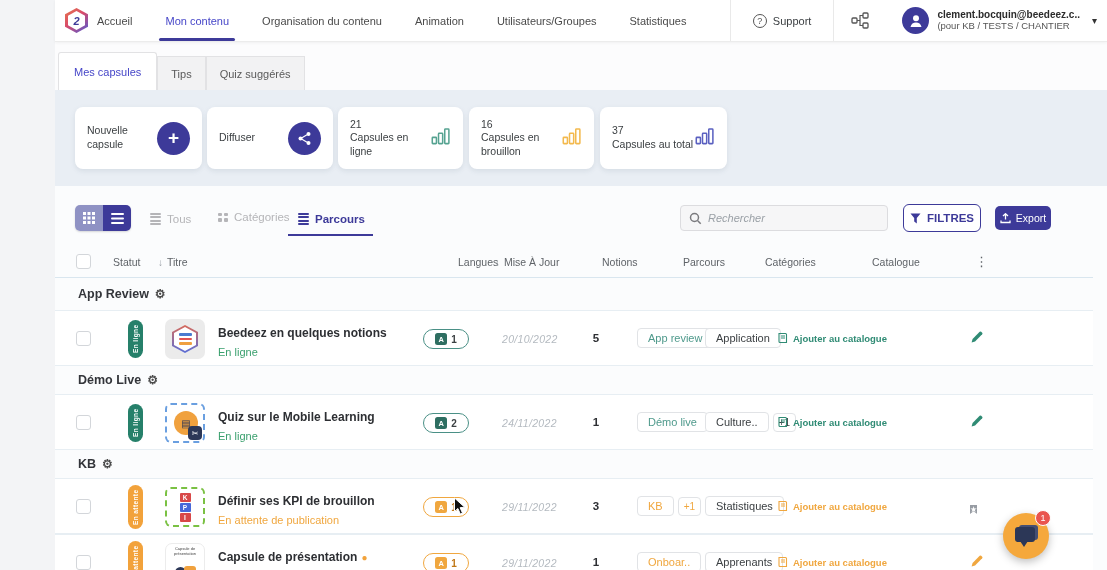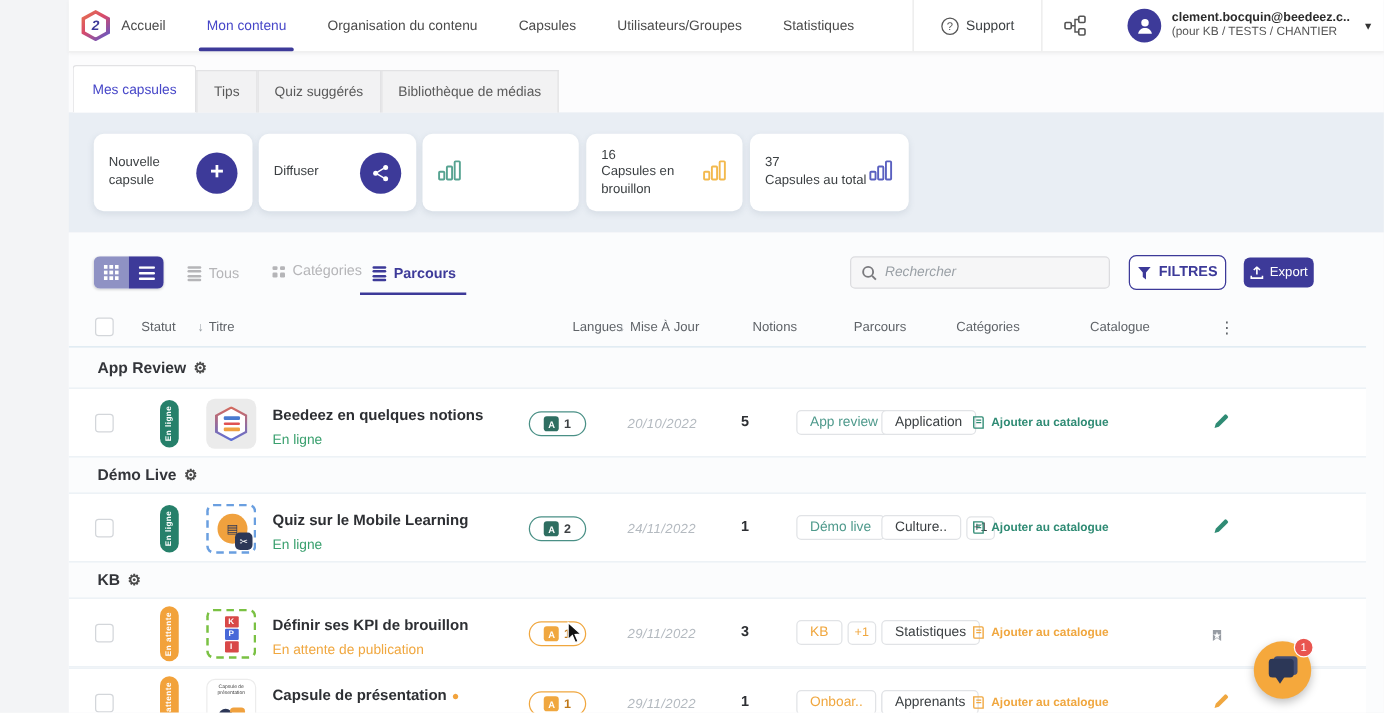--- a/index.html
+++ b/index.html
@@ -157,21 +157,21 @@
 <body>
 
 <div class="topbar">
   <div class="logo">
       <div class="logo-inner">2</div>
     </div>
   <div class="nav">
     <div class="nav-item">Accueil</div>
     <div class="nav-item active">Mon contenu</div>
     <div class="nav-item">Organisation du contenu</div>
-    <div class="nav-item">Capsules</div>
+    <div class="nav-item">Animation</div>
     <div class="nav-item">Utilisateurs/Groupes</div>
     <div class="nav-item">Statistiques</div>
   </div>
   <div class="hdr-right">
     <div class="hseg support">
       <span class="qmark">?</span>
       <span>Support</span>
     </div>
     <div class="hseg shareseg">
       <svg width="18" height="17" viewBox="0 0 18 17">
@@ -200,23 +200,20 @@
 <div class="tabzone"></div>
 <div class="tabs">
   <div class="tab active">
       <span>Mes capsules</span>
     </div>
   <div class="tab">
       <span>Tips</span>
     </div>
   <div class="tab">
       <span>Quiz suggérés</span>
-    </div>
-  <div class="tab">
-      <span>Bibliothèque de médias</span>
     </div>
 </div>
 
 <div class="band"></div>
 <div class="card" style="left:75px;width:127px;">
   <span class="clabel">Nouvelle capsule</span>
   <span class="circle-btn">
       <span class="plus">+</span>
     </span>
 </div>
@@ -225,20 +222,21 @@
   <span class="circle-btn">
     <svg width="15" height="15" viewBox="0 0 15 15">
       <circle cx="3.5" cy="7.5" r="2" fill="#fff"></circle>
         <circle cx="11.5" cy="3" r="2" fill="#fff"></circle>
         <circle cx="11.5" cy="12" r="2" fill="#fff"></circle>
       <path d="M5 6.7l5-3M5 8.3l5 3" stroke="#fff" stroke-width="1.2"></path>
     </svg>
   </span>
 </div>
 <div class="card" style="left:338px;width:125px;">
+  <span class="stat-col"><span class="cnt">21</span><span>Capsules en ligne</span></span>
   <span class="bars bars-teal">
     <svg width="20" height="18" viewBox="0 0 14 13">
         <rect x="0.7" y="7.5" width="3" height="4.5" rx="0.5" fill="none" stroke="currentColor" stroke-width="1.1"></rect>
         <rect x="5.2" y="4.5" width="3" height="7.5" rx="0.5" fill="none" stroke="currentColor" stroke-width="1.1"></rect>
         <rect x="9.7" y="1.5" width="3" height="10.5" rx="0.5" fill="none" stroke="currentColor" stroke-width="1.1"></rect>
       </svg>
   </span>
 </div>
 <div class="card" style="left:469px;width:125px;">
   <span class="stat-col"><span class="cnt">16</span><span>Capsules en brouillon</span></span>

